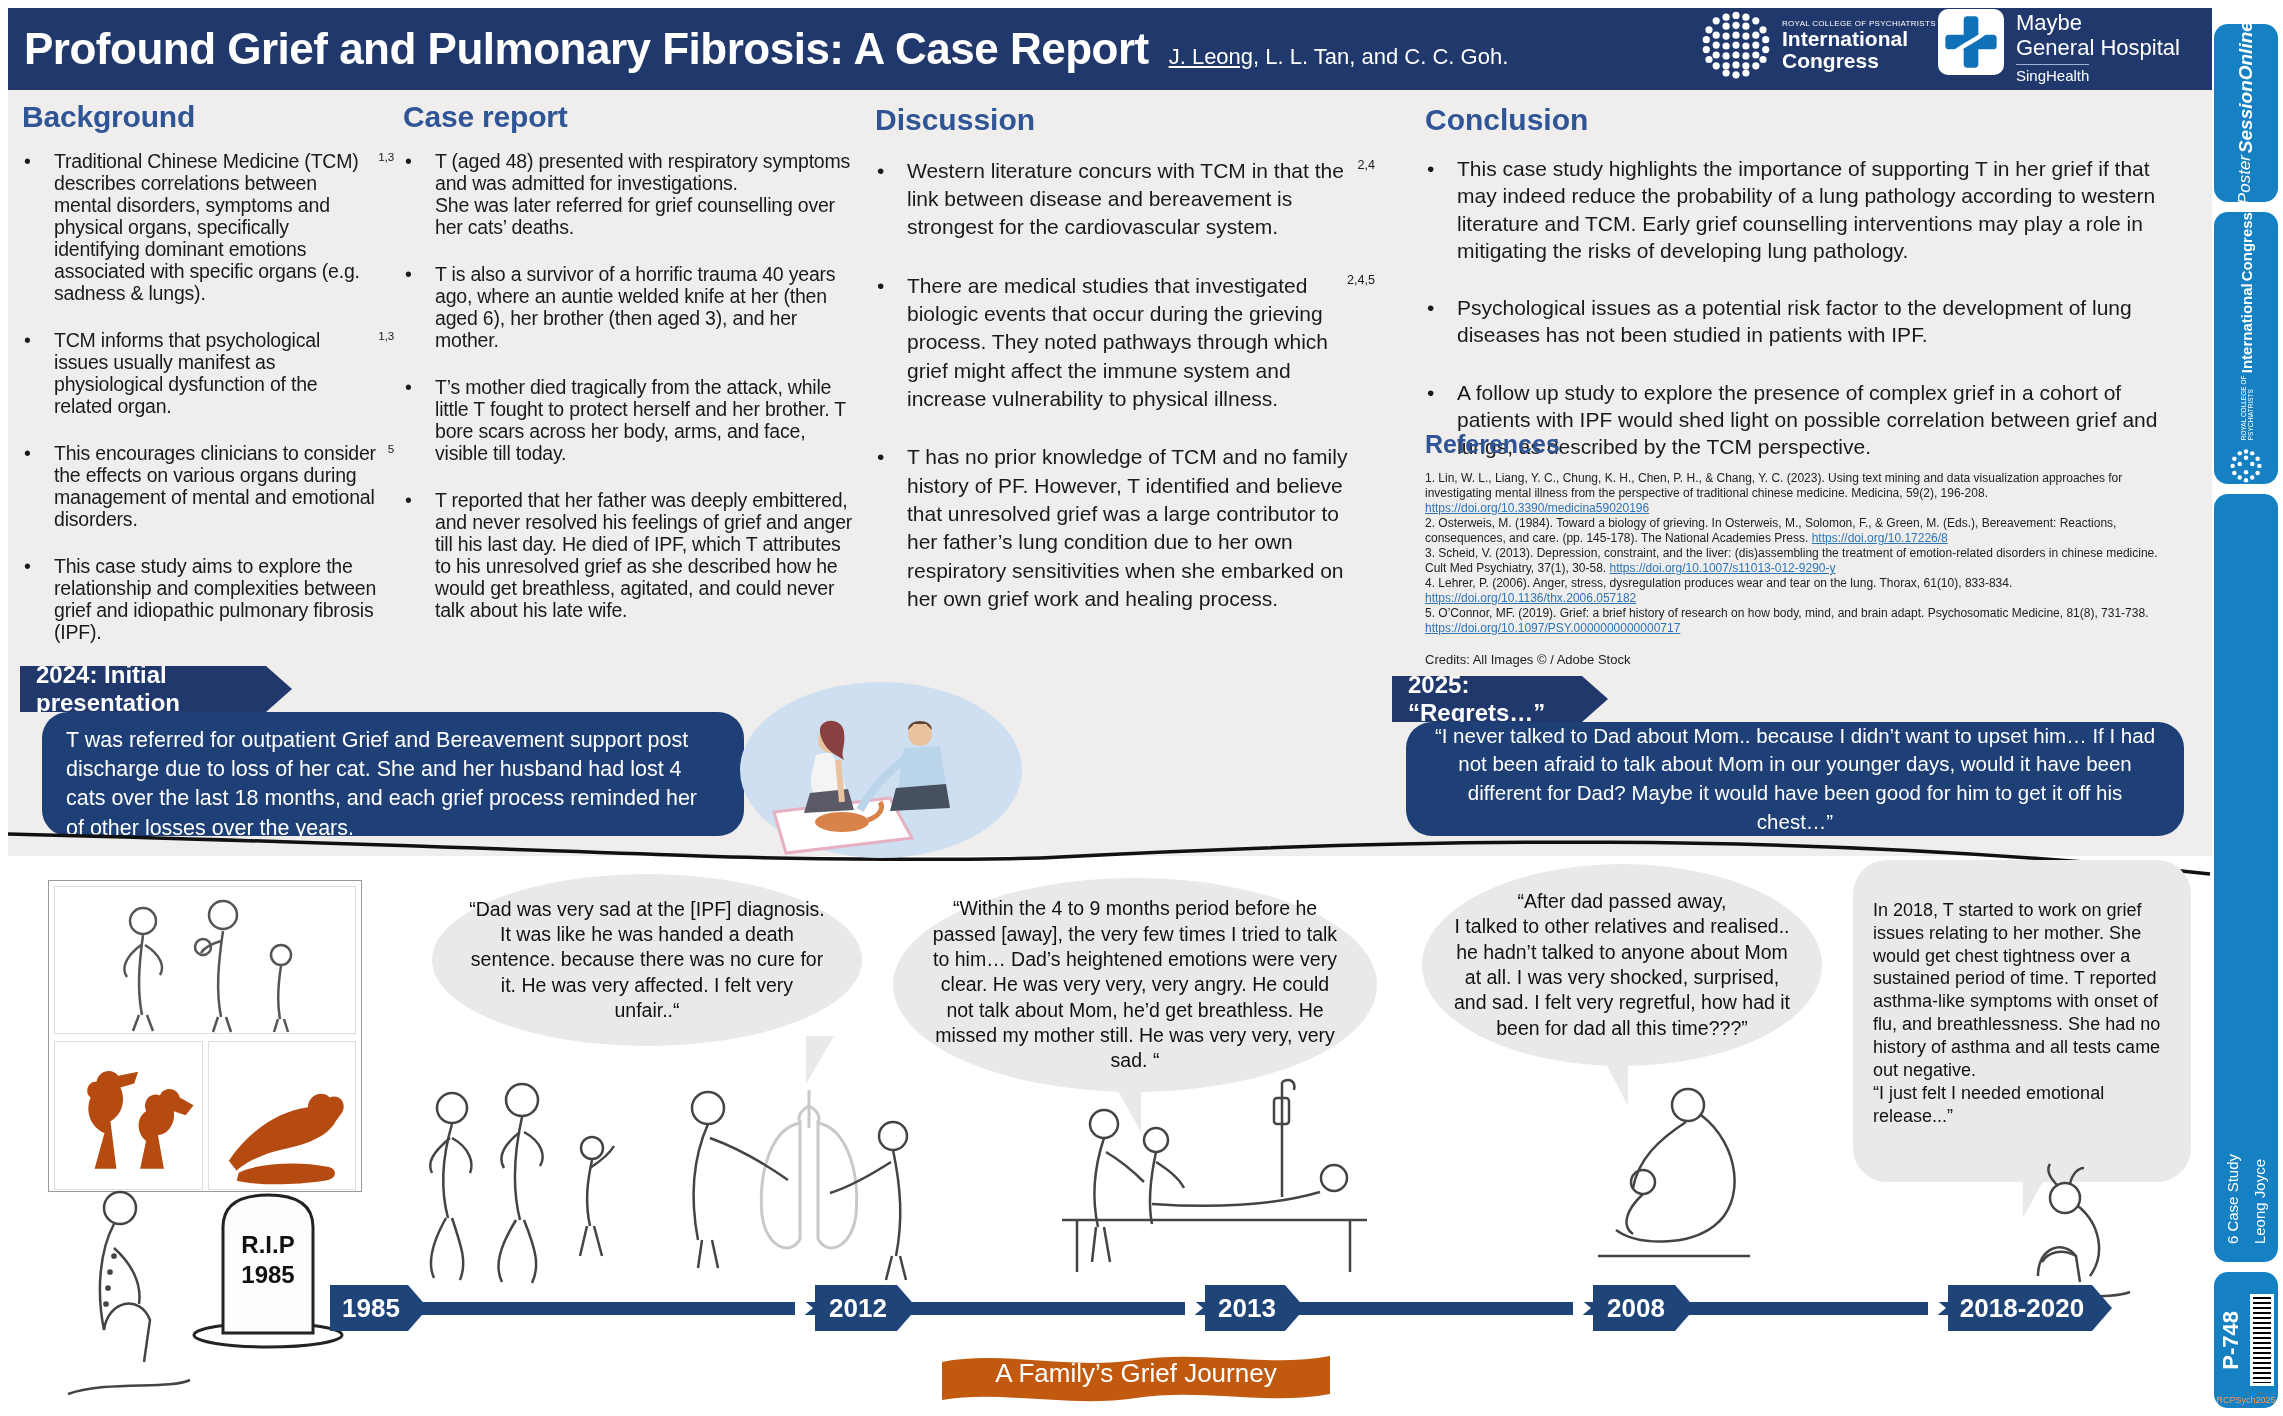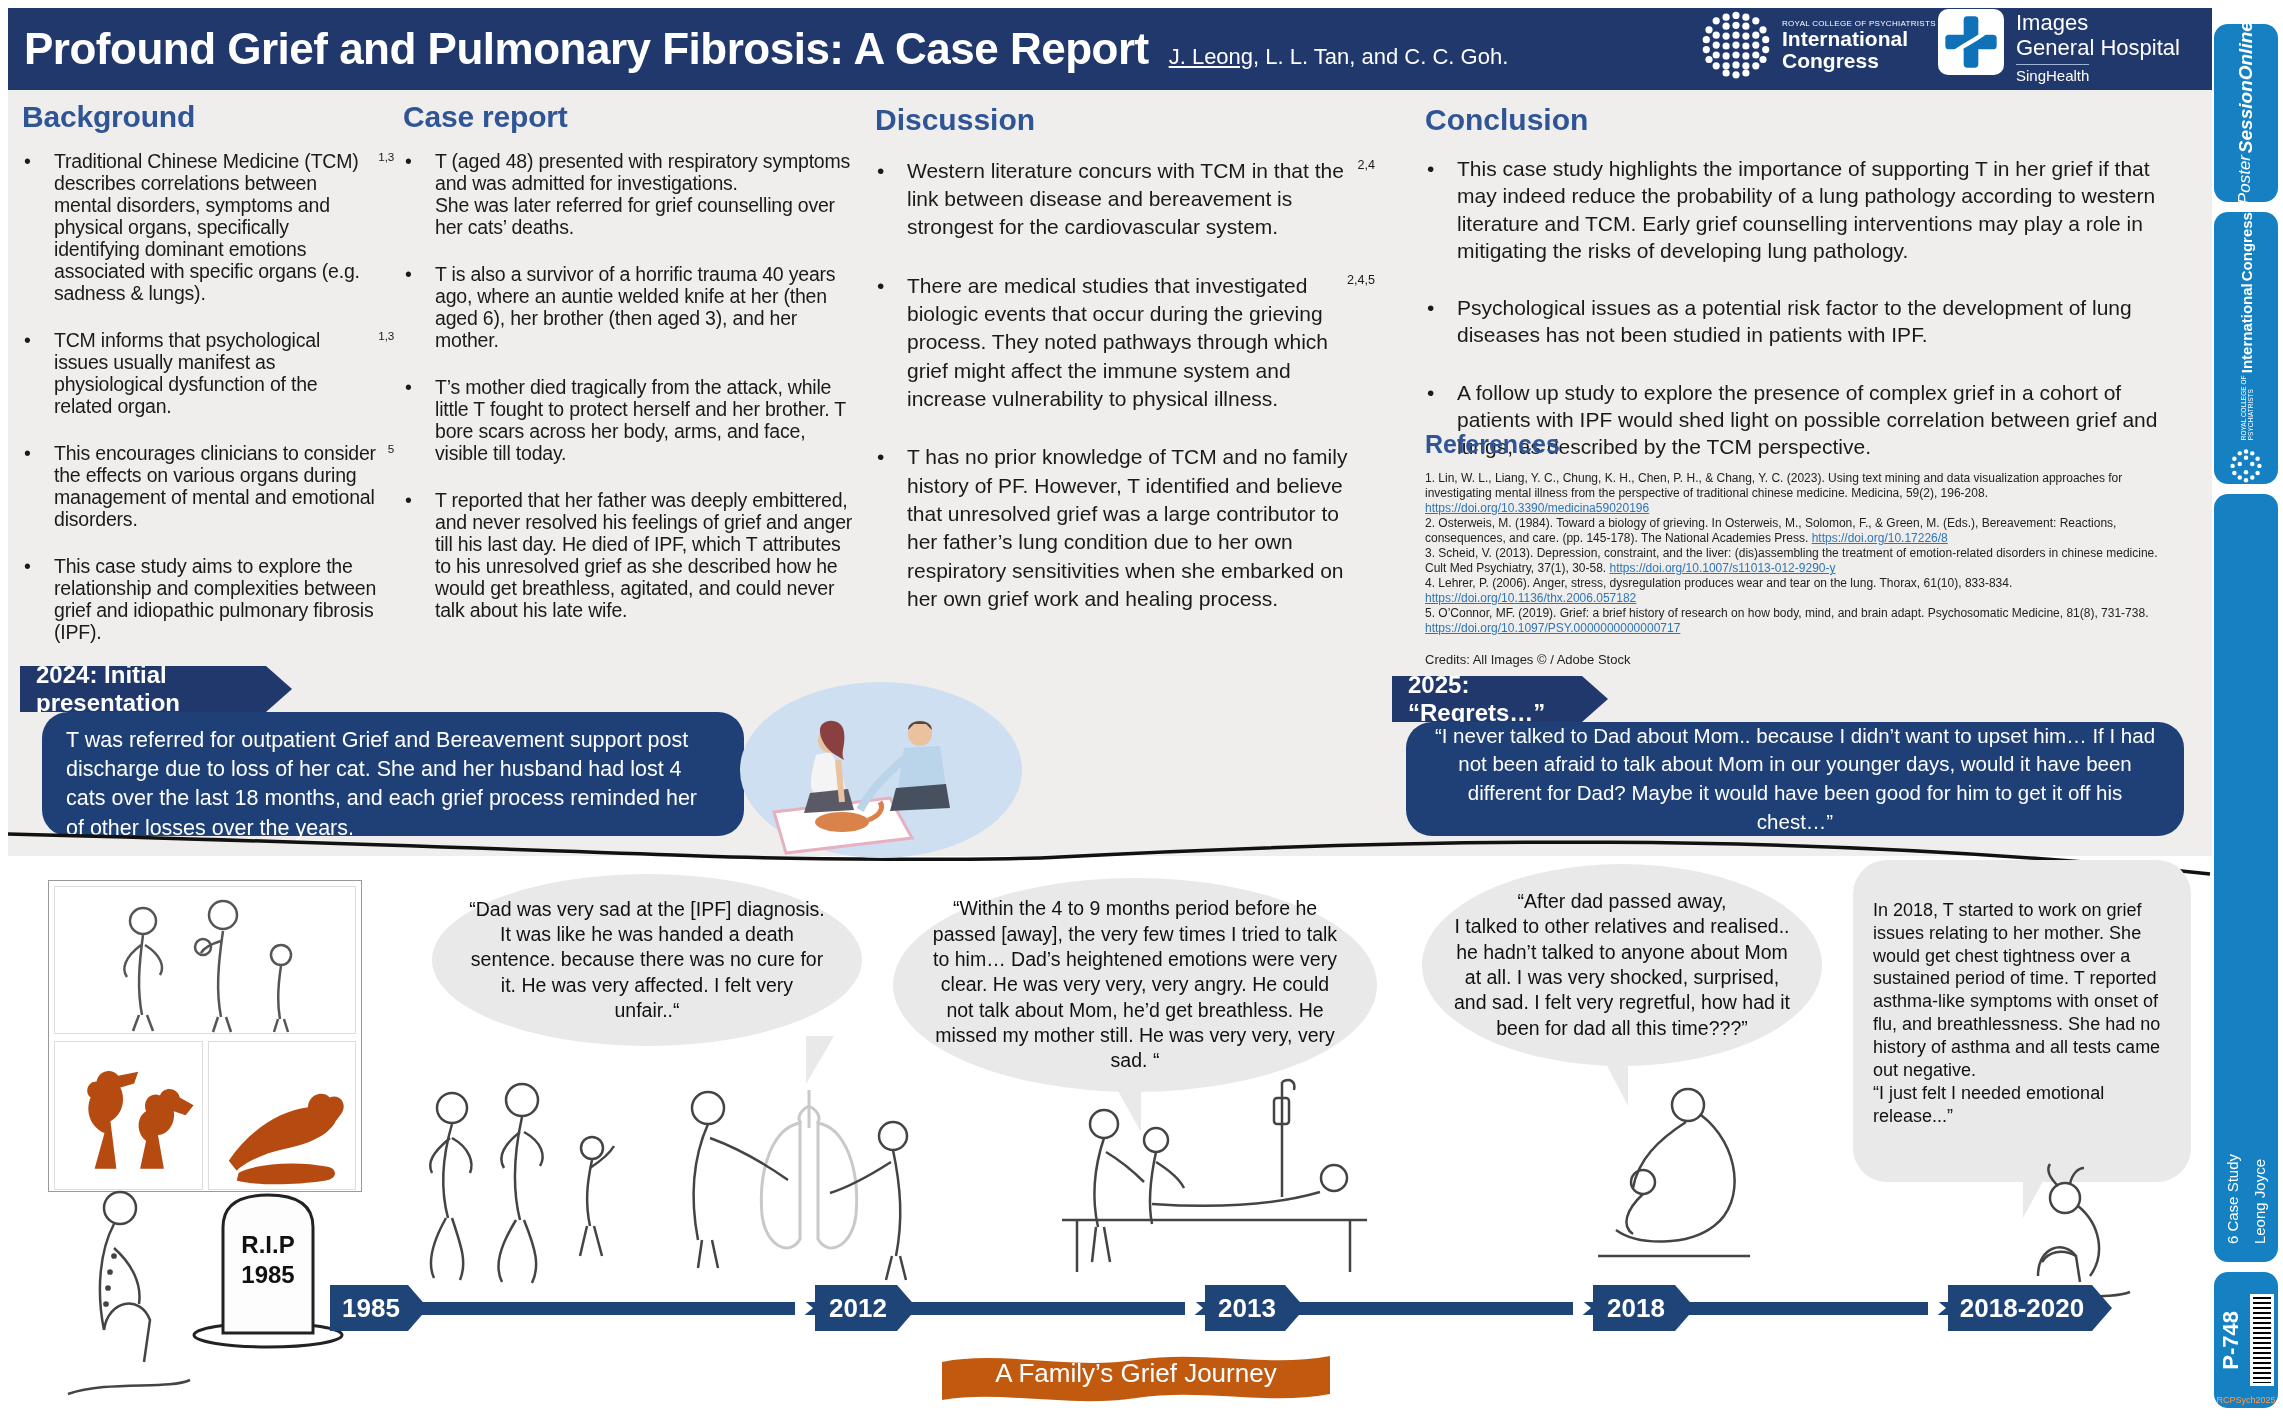--- a/index.html
+++ b/index.html
@@ -162,21 +162,21 @@
 
   <div class="logo-changi">
     <div class="changi-box">
       <svg width="66" height="66" viewBox="0 0 72 72">
         <rect x="28" y="8" width="16" height="56" rx="4" fill="#0f72b8"></rect>
         <rect x="8" y="28" width="56" height="16" rx="4" fill="#0f72b8"></rect>
         <path d="M12,52 C30,36 42,36 60,18" stroke="#ffffff" stroke-width="5" fill="none"></path>
       </svg>
     </div>
     <div class="txt">
-      <div class="l1">Images</div>
+      <div class="l1">Maybe</div>
       <div class="l1">General Hospital</div>
       <div class="l3">SingHealth</div>
     </div>
   </div>
 
   <div class="graypanel"></div>
   <div class="bottomwhite"></div>
 
   <div class="col tight" style="left:22px;top:100px;width:372px;">
     <h2>Background</h2>
@@ -465,21 +465,21 @@
   <div class="badge" style="left:330px;width:98px;">
       <span>1985</span>
     </div>
   <div class="badge" style="left:815px;width:102px;">
       <span>2012</span>
     </div>
   <div class="badge" style="left:1205px;width:100px;">
       <span>2013</span>
     </div>
   <div class="badge" style="left:1593px;width:102px;">
-      <span>2018</span>
+      <span>2008</span>
     </div>
   <div class="badge" style="left:1948px;width:164px;">
       <span>2018-2020</span>
     </div>
 
   <div class="obanner">
     <svg width="392" height="62" viewBox="0 0 392 62">
       <path d="M2,14 C60,2 130,22 196,12 C262,2 330,20 390,8 L390,46 C330,58 262,40 196,50 C130,60 60,42 2,52 Z" fill="#c1590f"></path>
     </svg>
     <div class="txt">A Family’s Grief Journey</div>

